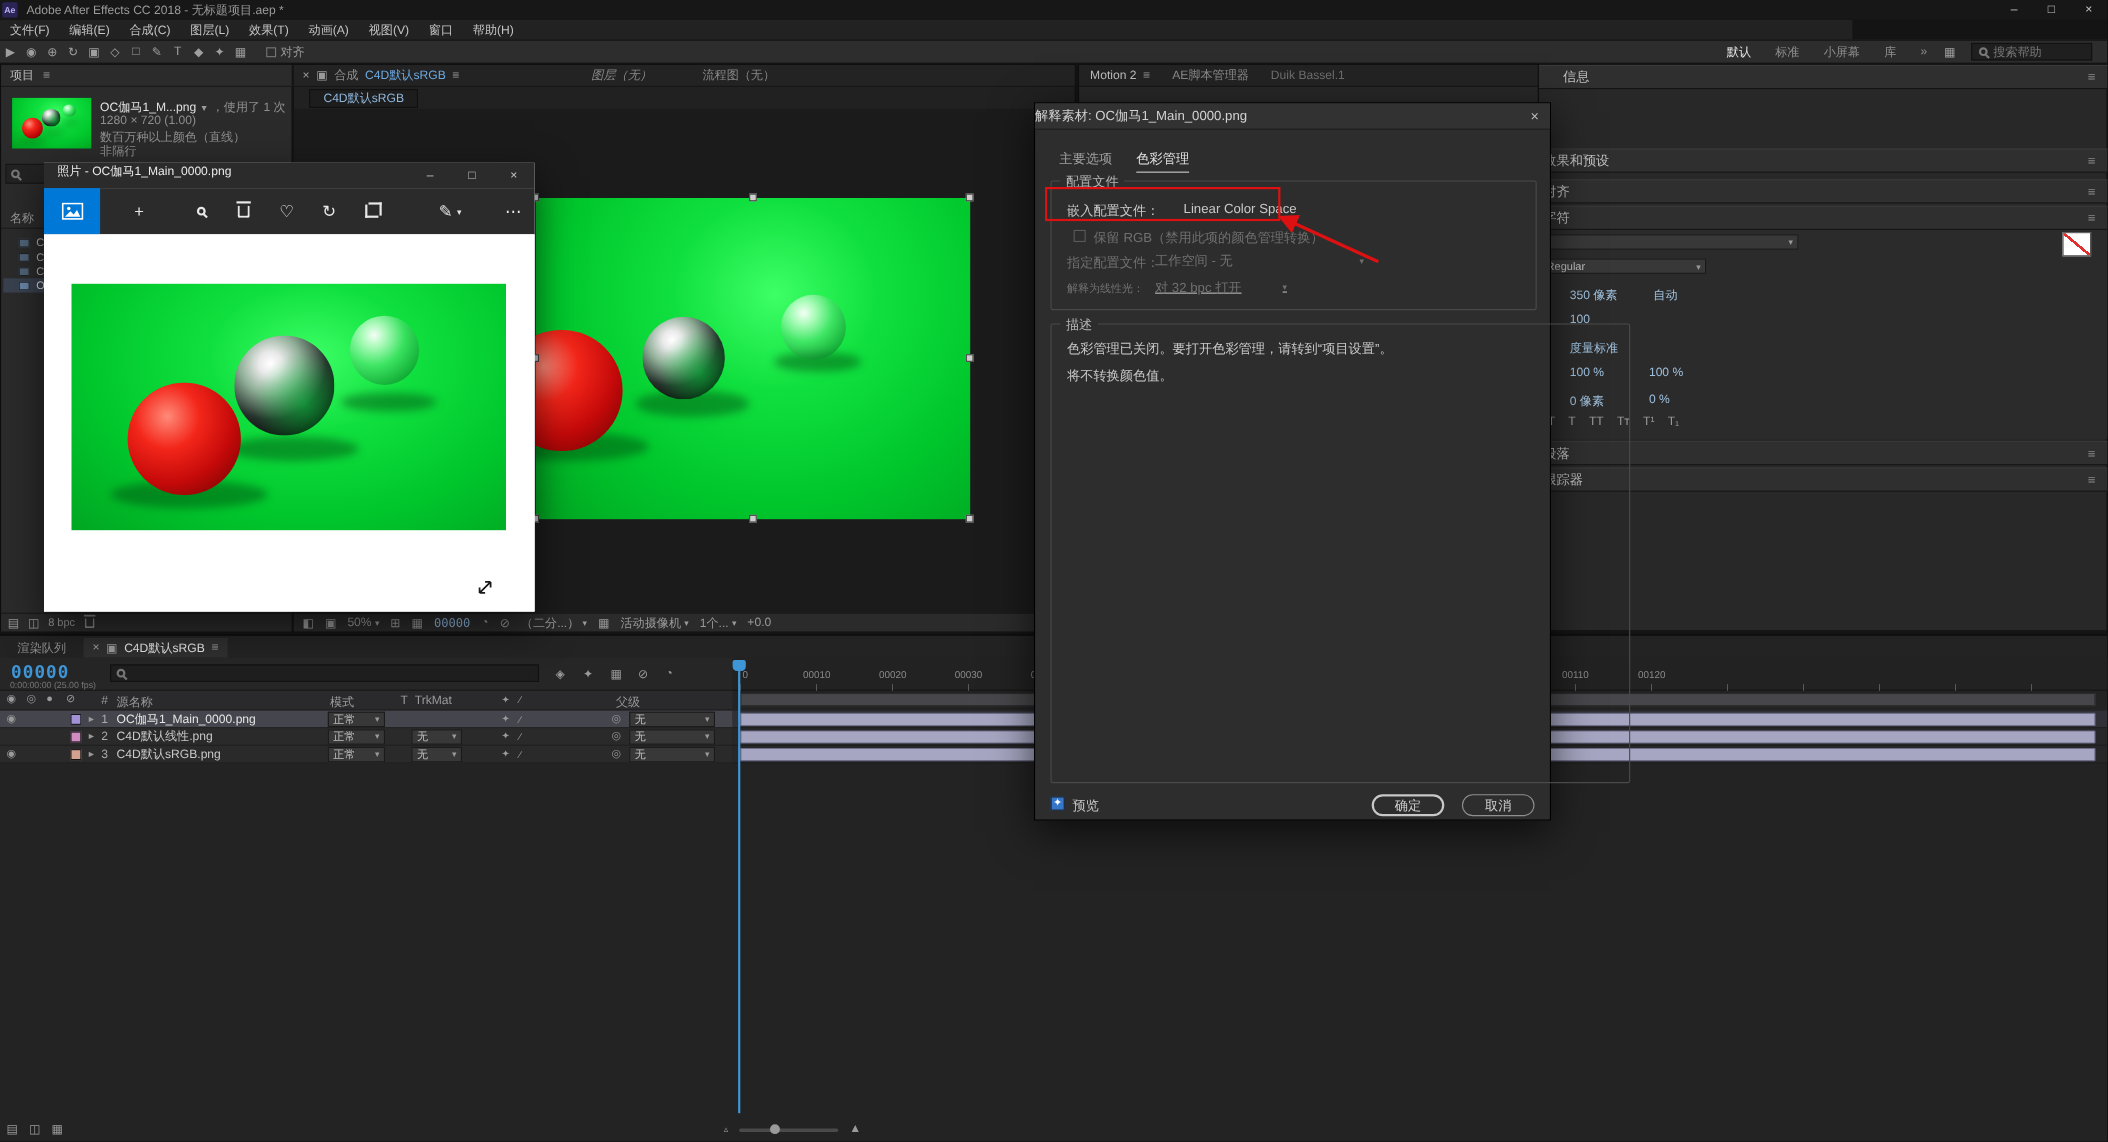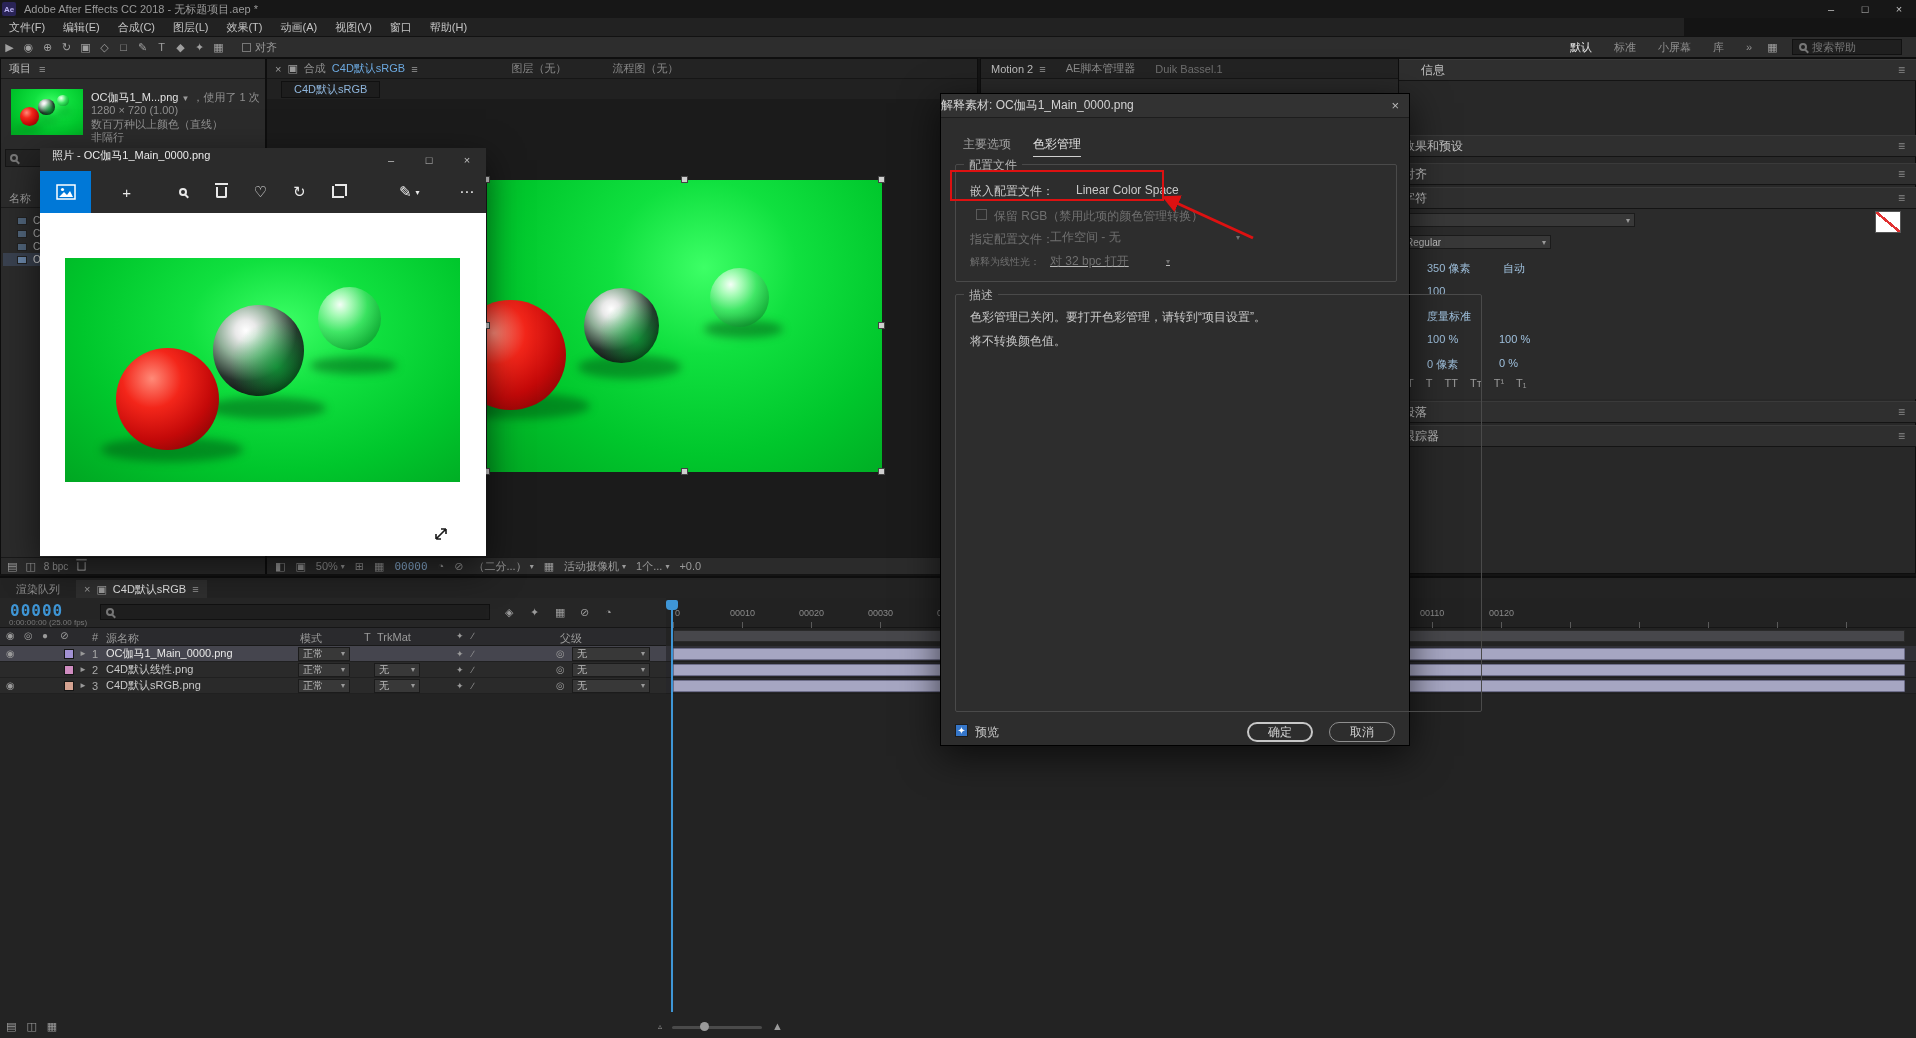--- a/index.html
+++ b/index.html
@@ -188,21 +188,21 @@
     </div>
   </div>
 
   <div class="panel abs" style="left:266px;top:58px;width:712px;height:516px;background:#212121;">
     <div class="abs flex" style="left:0;top:0;width:710px;height:20px;background:#232323;border-bottom:1px solid #161616;gap:6px;padding-left:8px;">
       <span class="gl">×</span>
       <span class="gl">▣</span>
       <span style="color:#8f8f8f;">合成</span>
       <span style="color:#6ca9e0;">C4D默认sRGB</span>
       <span class="gl">≡</span>
-      <span style="margin-left:88px;color:#888;">图层（无）</span>
+      <span style="margin-left:114px;color:#888;font-style:italic;">图层（无）</span>
       <span style="margin-left:40px;color:#888;">流程图（无）</span>
     </div>
     <div class="abs flex" style="left:14px;top:22px;height:17px;background:#1d1d1d;border:1px solid #101010;padding:0 12px;">
       <span style="color:#8fb6dd;">C4D默认sRGB</span>
     </div>
     <div class="abs" style="left:0;top:40px;width:710px;height:458px;background:#1b1b1b;"></div>
     <div class="abs flex" style="left:0;top:498px;width:710px;height:17px;background:#2b2b2b;border-top:1px solid #191919;gap:10px;padding-left:8px;color:#9a9a9a;">
       <span class="gl">◧</span>
       <span class="gl">▣</span>
       <span class="flex" style="gap:3px;">

